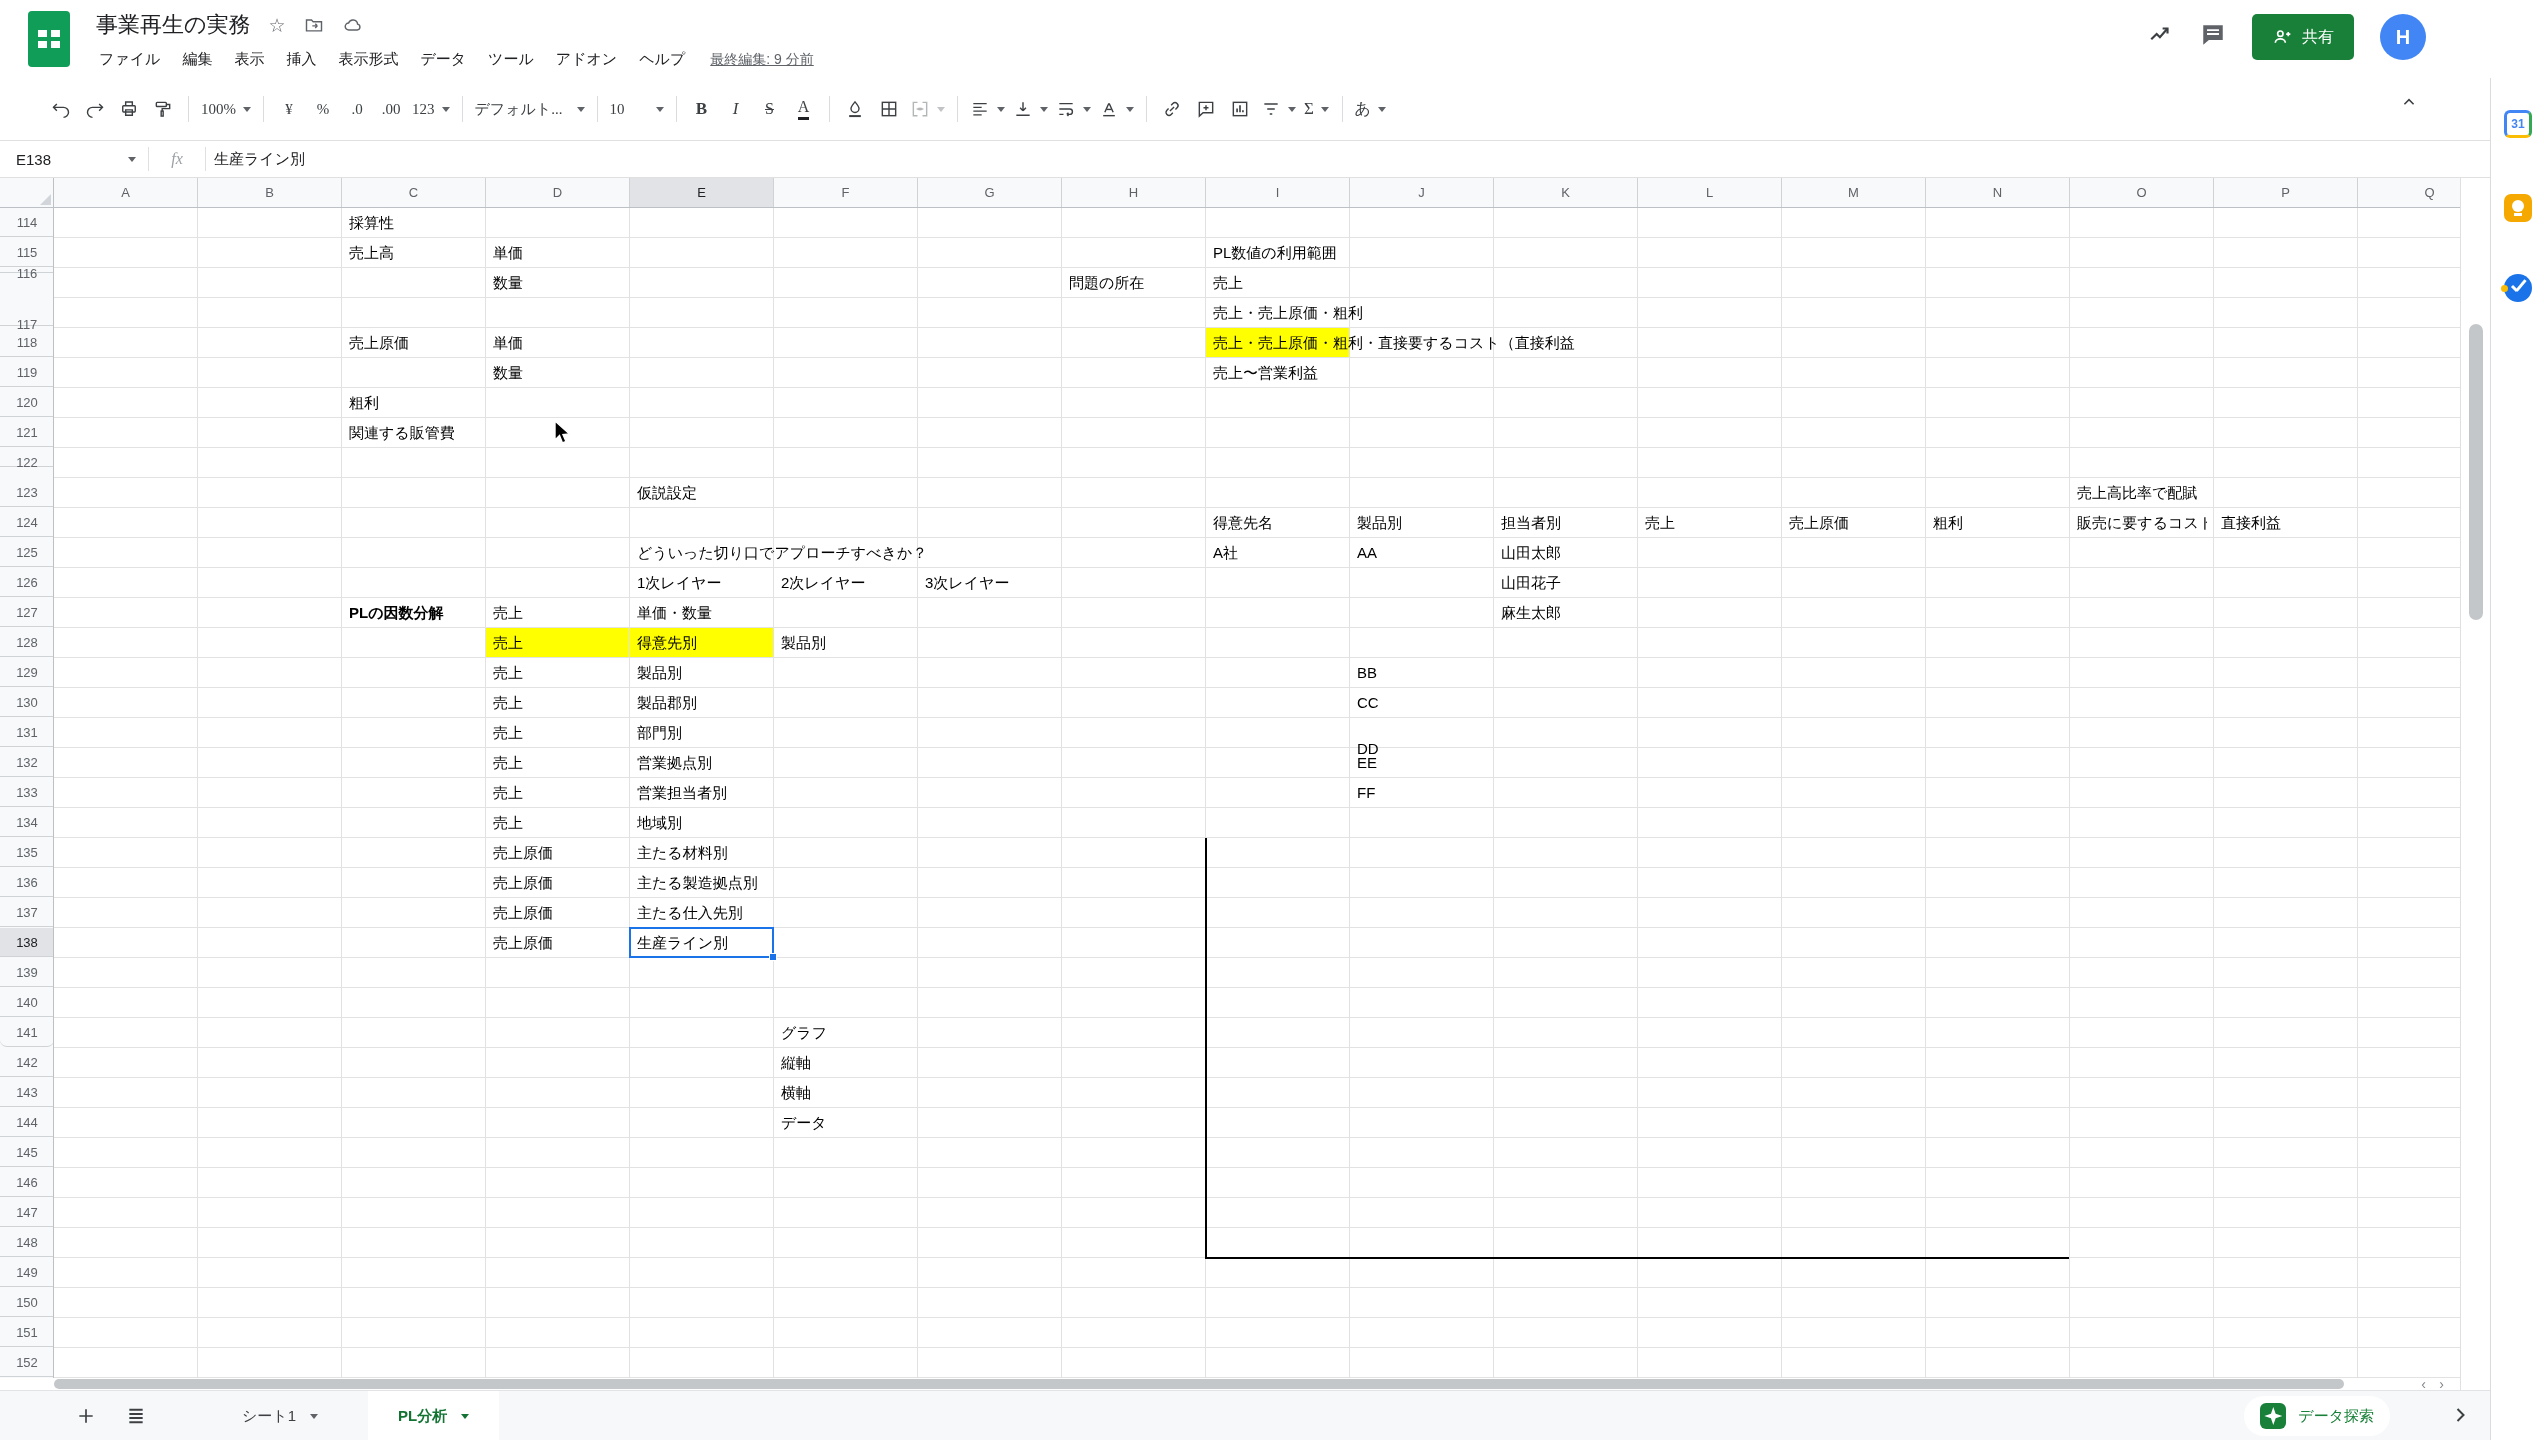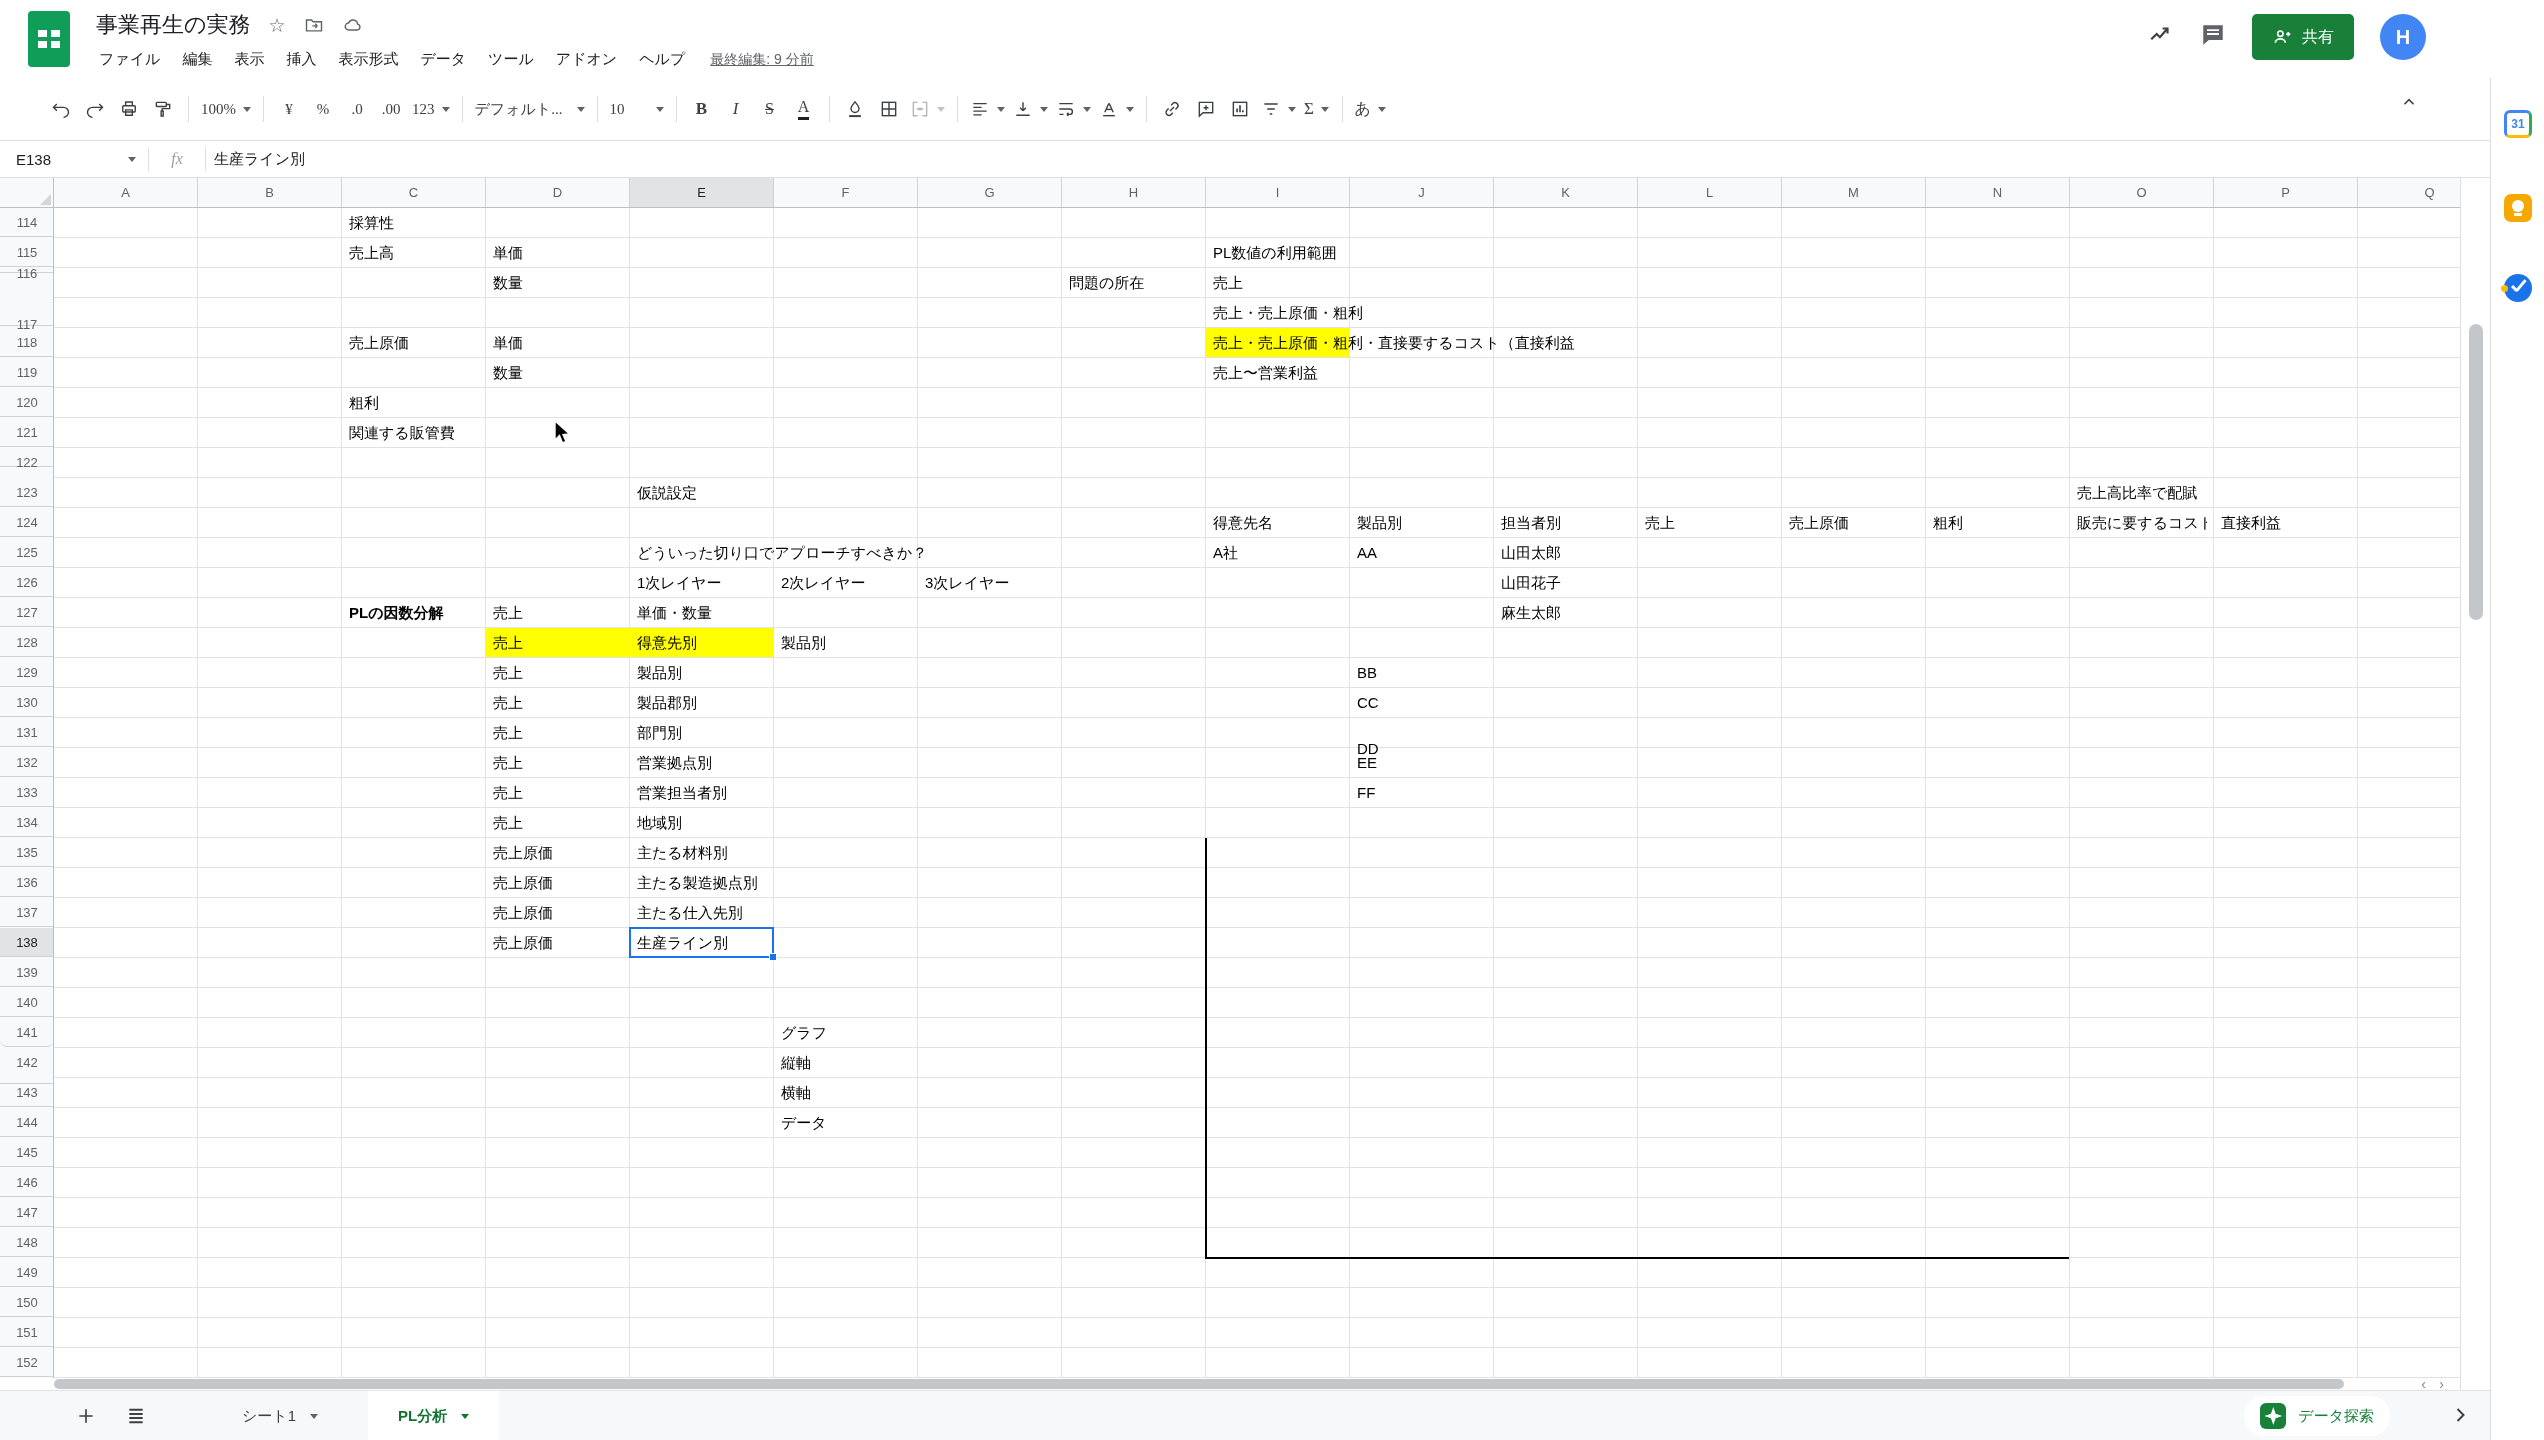--- a/index.html
+++ b/index.html
@@ -368,21 +368,21 @@
     <div class="row-h" style="top: 540px; height: 29px; line-height: 29px;">132</div>
     <div class="row-h" style="top: 570px; height: 29px; line-height: 29px;">133</div>
     <div class="row-h" style="top: 600px; height: 29px; line-height: 29px;">134</div>
     <div class="row-h" style="top: 630px; height: 29px; line-height: 29px;">135</div>
     <div class="row-h" style="top: 660px; height: 29px; line-height: 29px;">136</div>
     <div class="row-h" style="top: 690px; height: 29px; line-height: 29px;">137</div>
     <div class="row-h hdr-sel" style="top: 720px; height: 29px; line-height: 29px;">138</div>
     <div class="row-h" style="top: 750px; height: 29px; line-height: 29px;">139</div>
     <div class="row-h" style="top: 780px; height: 29px; line-height: 29px;">140</div>
     <div class="row-h" style="top: 810px; height: 29px; line-height: 29px; border-radius: 7px;">141</div>
-    <div class="row-h" style="top: 840px; height: 36px; line-height: 29px;">142</div>
+    <div class="row-h" style="top: 840px; height: 29px; line-height: 29px;">142</div>
     <div class="row-h" style="top: 870px; height: 29px; line-height: 29px;">143</div>
     <div class="row-h" style="top: 900px; height: 29px; line-height: 29px;">144</div>
     <div class="row-h" style="top: 930px; height: 29px; line-height: 29px;">145</div>
     <div class="row-h" style="top: 960px; height: 29px; line-height: 29px;">146</div>
     <div class="row-h" style="top: 990px; height: 29px; line-height: 29px;">147</div>
     <div class="row-h" style="top: 1020px; height: 29px; line-height: 29px;">148</div>
     <div class="row-h" style="top: 1050px; height: 29px; line-height: 29px;">149</div>
     <div class="row-h" style="top: 1080px; height: 29px; line-height: 29px;">150</div>
     <div class="row-h" style="top: 1110px; height: 29px; line-height: 29px;">151</div>
     <div class="row-h" style="top: 1140px; height: 29px; line-height: 29px;">152</div>

